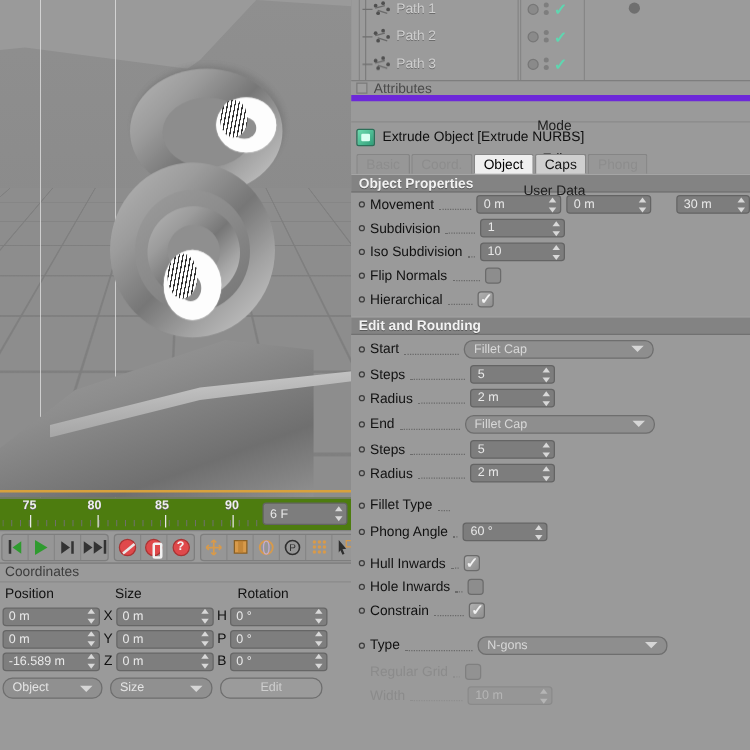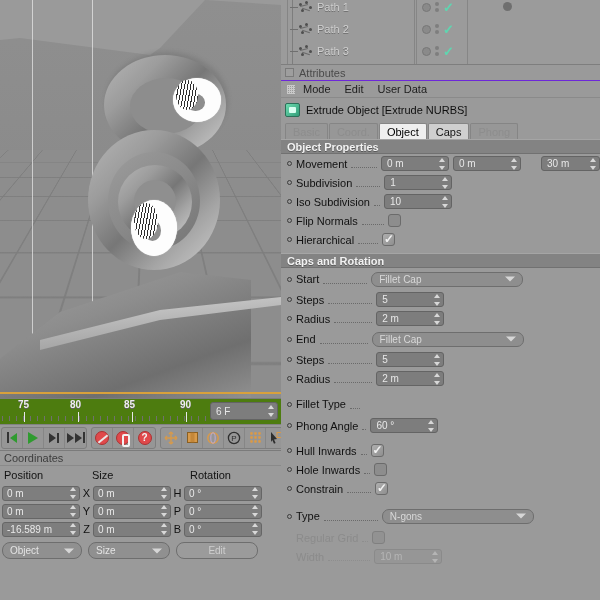--- a/index.html
+++ b/index.html
@@ -174,26 +174,26 @@
   .om-blank { position:absolute; left:190px; top:0; right:0; height:64px; background:#9b9b9b; }
   .om-sphere { position:absolute; left:222px; top:2px; width:9px;height:9px;border-radius:50%;background:#6f6f6f; }
 
   
   #attrs {
     position:absolute; left:281px; top:64px; width:319px; height:536px;
     background:#9a9a9a; border-top:1px solid #7e7e7e;
   }
   .at-title {
     height:16px; display:flex; align-items:center; gap:5px; padding-left:4px;
-    font-size:11px; color:#4a4a4a; border-bottom:1px solid #6d28d9;
+    font-size:11px; color:#4a4a4a; border-bottom:5px solid #6d28d9;
   }
   .sq-ico { width:9px;height:9px;background:#9e9e9e;border:1px solid #7a7a7a; }
   .at-menu {
     height:17px; display:flex; align-items:center; gap:14px; padding-left:6px;
-    font-size:11px; color:#1d1d1d; border-bottom:1px solid #8a8a8a;
+    font-size:11px; color:#1d1d1d; border-bottom:1px solid #8a8a8a;flex-direction:column;
   }
   .grip { width:8px;height:9px;
     background: repeating-linear-gradient(0deg,#c9c9c9 0 1px,transparent 1px 2px),
                 repeating-linear-gradient(90deg,#c9c9c9 0 1px,transparent 1px 2px);
     margin-right:-6px;}
   .at-obj { height:23px; display:flex; align-items:center; gap:6px; padding-left:4px; font-size:11px; color:#0f0f0f; }
   .cube-ico {
     width:15px;height:14px;position:relative;
     background:linear-gradient(135deg,#6fdcb0,#2f9d78);
     border:1px solid #2b6f58; border-radius:2px;
@@ -686,21 +686,21 @@
       <span class="chk"></span>
     </div>
 
     <div class="prow">
       <span class="bullet"></span>
       <span class="plabel">Hierarchical</span>
       <span class="dots-fill" style="max-width:20px"></span>
       <span class="chk on"></span>
     </div>
 
-    <div class="sec-head" style="margin-top:4px">Caps and Rotation</div>
+    <div class="sec-head" style="margin-top:4px">Edit and Rounding</div>
 
     <div class="prow" style="height:22px">
       <span class="bullet"></span>
       <span class="plabel">Start</span>
       <span class="dots-fill" style="max-width:44px"></span>
       <div class="pdrop" style="width:152px">
         <span>Fillet Cap</span>
         <span class="dd-arrow"></span>
       </div>
     </div>

